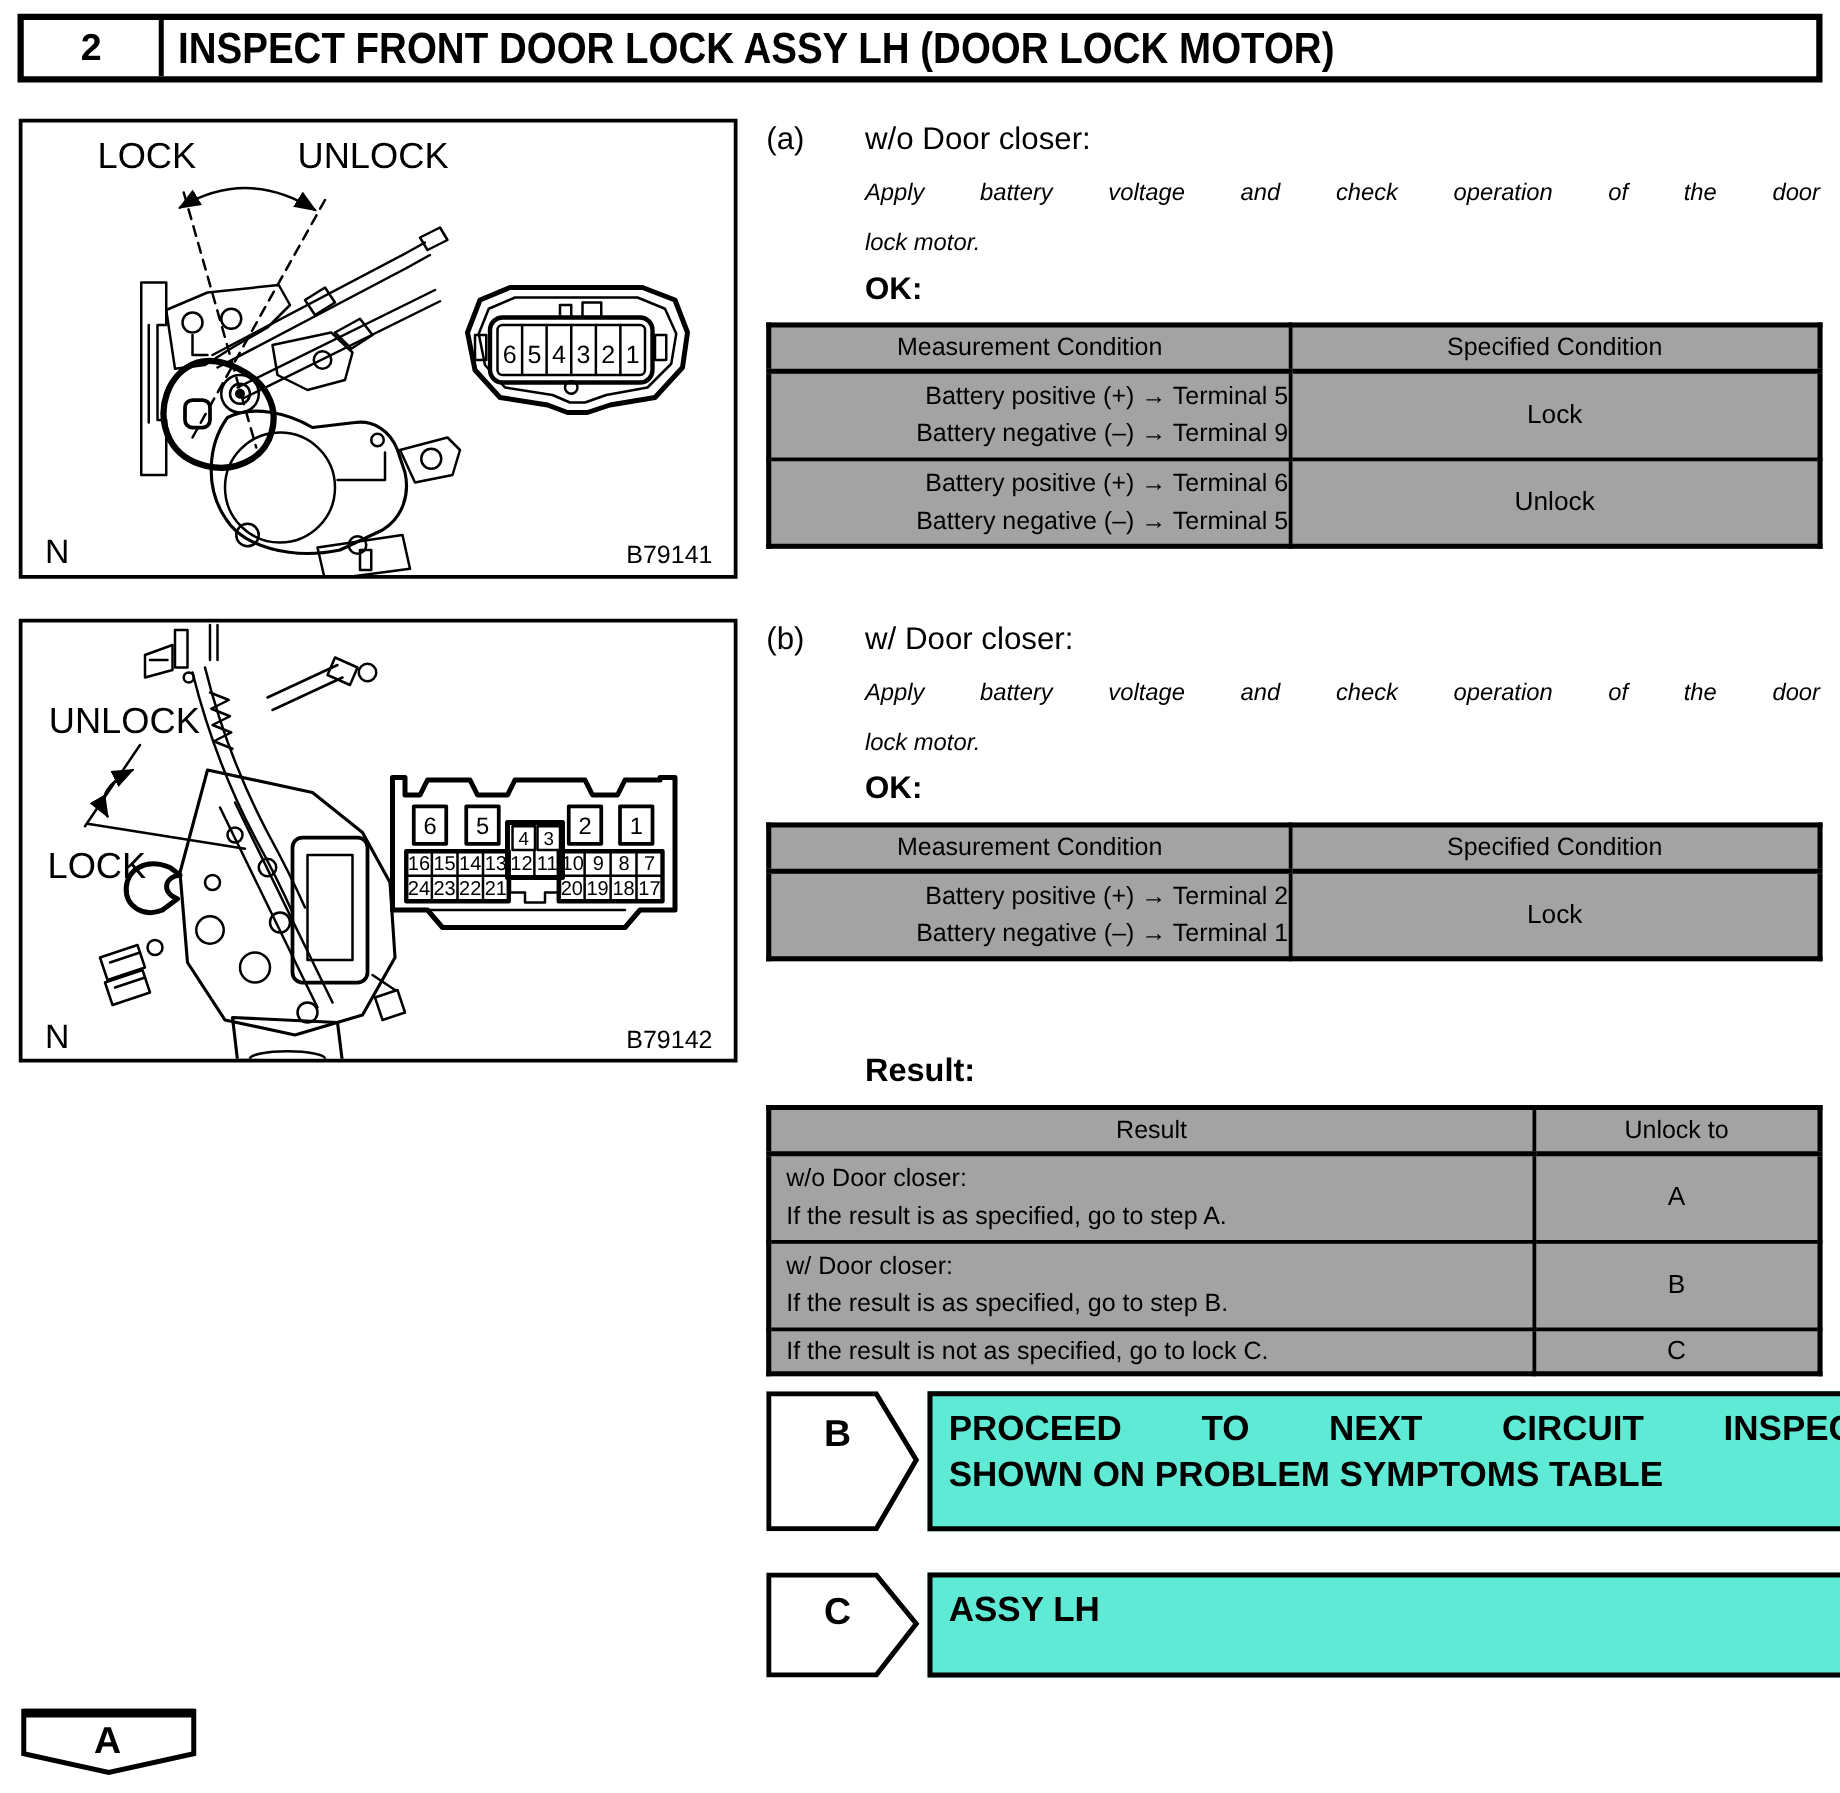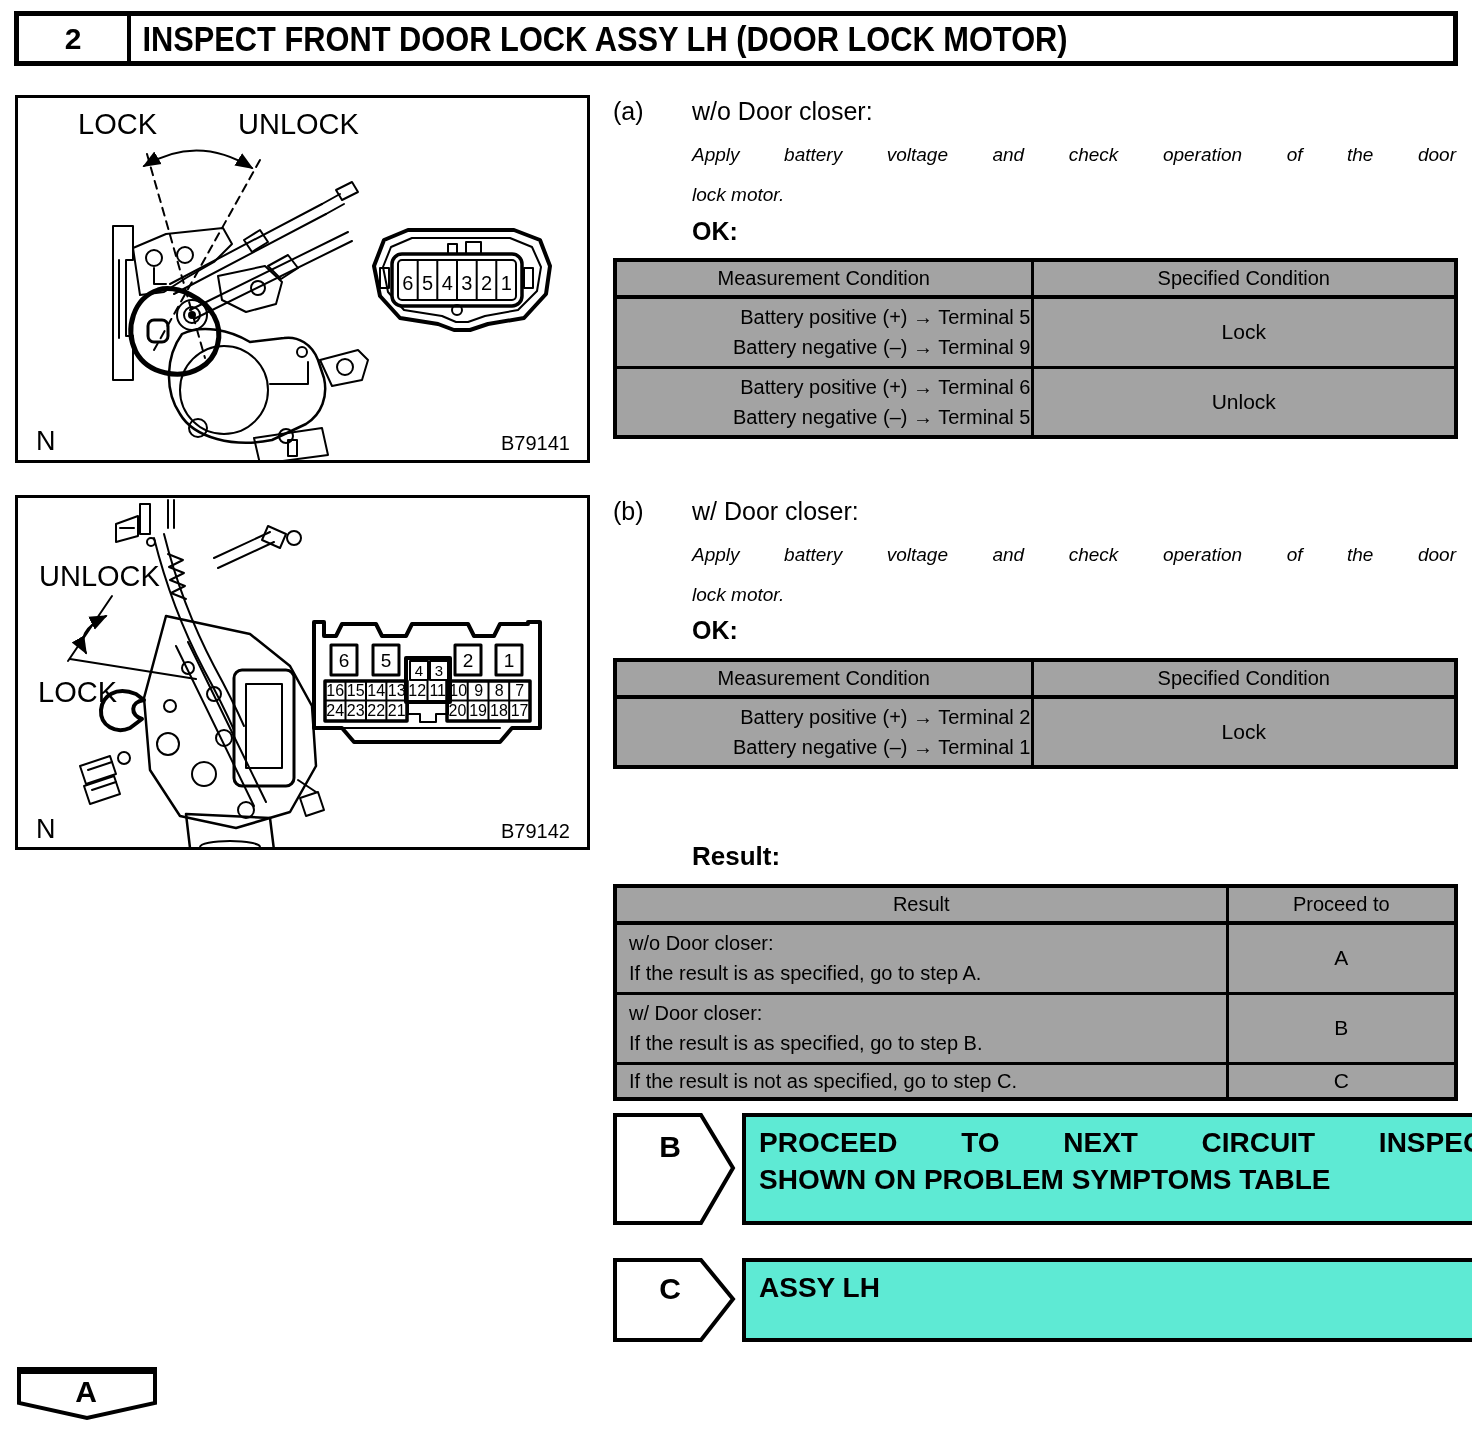--- a/index.html
+++ b/index.html
@@ -305,41 +305,41 @@
 <div class="abs oklbl" style="left:692px;top:841px;font-size:26px">Result:</div>
 
 <table class="abs dtable" style="left:613px;top:884px">
   <colgroup>
       <col style="width:612px">
       <col>
     </colgroup>
   <thead>
     <tr>
       <th>Result</th>
-      <th>Proceed to</th>
+      <th>Unlock to</th>
     </tr>
   </thead>
   <tbody>
     <tr>
       <td class="res-td res-lines">
         <div>w/o Door closer:</div>
         <div>If the result is as specified, go to step A.</div>
       </td>
       <td class="res-td proceed">A</td>
     </tr>
     <tr>
       <td class="res-td res-lines">
         <div>w/ Door closer:</div>
         <div>If the result is as specified, go to step B.</div>
       </td>
       <td class="res-td proceed">B</td>
     </tr>
     <tr>
       <td class="res-td3 res-lines">
-        <div>If the result is not as specified, go to step C.</div>
+        <div>If the result is not as specified, go to lock C.</div>
       </td>
       <td class="res-td3 proceed">C</td>
     </tr>
   </tbody>
 </table>
 
 <svg class="abs" style="left:613px;top:1113px" width="124" height="112" viewBox="0 0 124 112">
   <polygon points="2,2 88,2 120,55 88,110 2,110" fill="#fff" stroke="#000" stroke-width="4" stroke-linejoin="miter"></polygon>
   <text x="57" y="44" font-size="30" font-weight="bold" text-anchor="middle">B</text>
 </svg>

